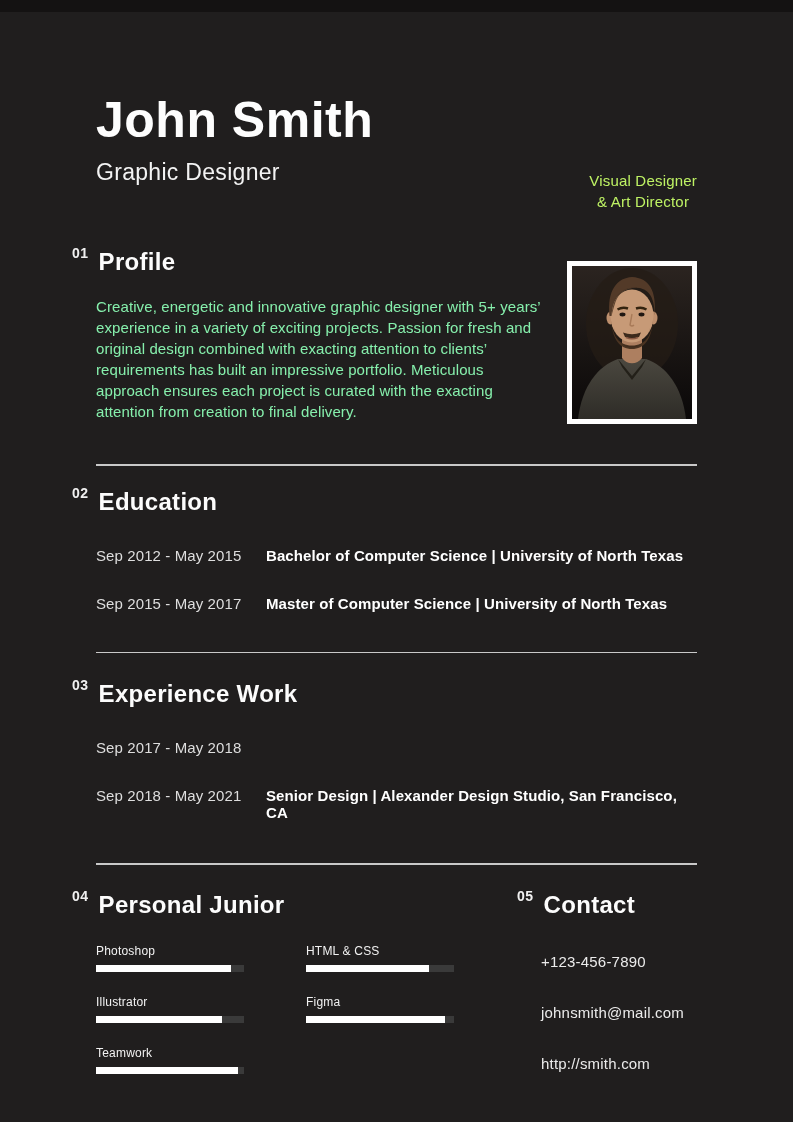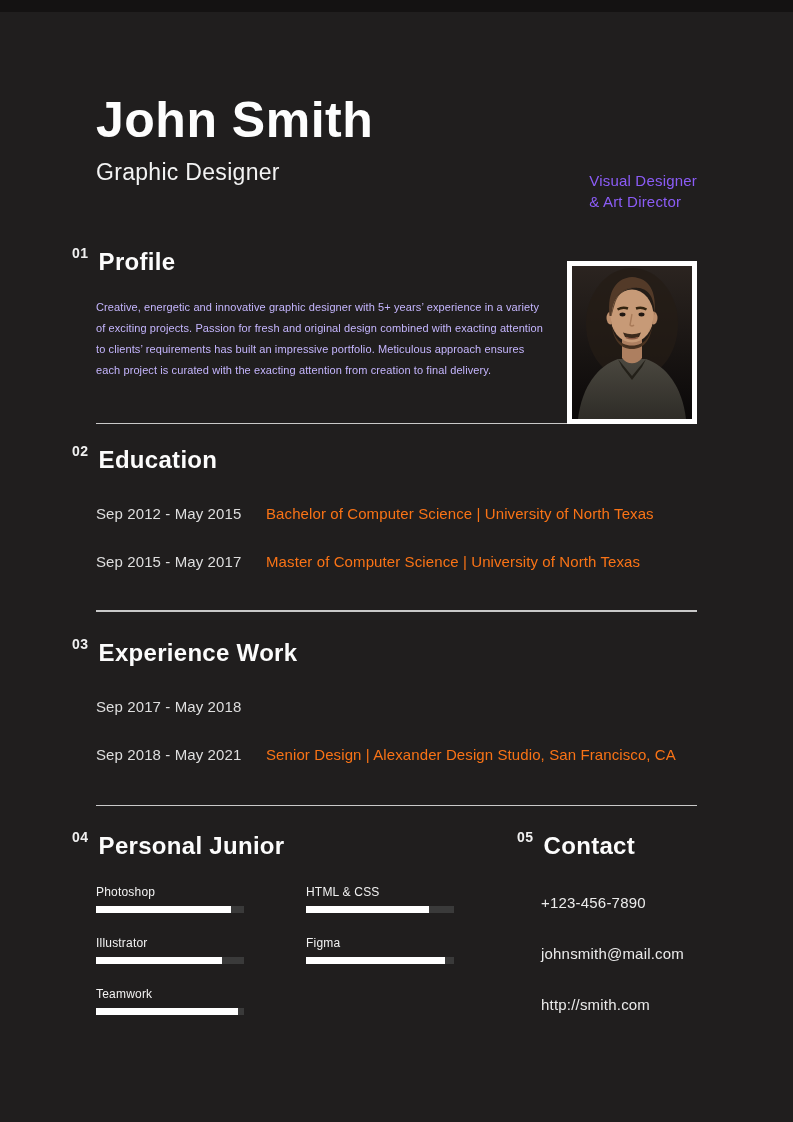--- a/index.html
+++ b/index.html
@@ -15,55 +15,55 @@
   }
   .content { padding:0 96px; }
 
   
   .header { padding-top:80px; display:flex; justify-content:space-between; align-items:flex-end; }
   .name {
     font-size:50px; font-weight:800; line-height:1.12; letter-spacing:0.5px; color:#fdfdfd;
   }
   .job-title { font-size:23px; font-weight:400; margin-top:11px; color:#f3f3f3; letter-spacing:0.3px; }
   .tagline {
-    text-align:left; font-size:15px; line-height:21px; color:#8b5cf6;
+    text-align:center; font-size:15px; line-height:21px; color:#bef264;
     position:relative; top:26px; letter-spacing:0.2px;
   }
 
   
   .sec-head { font-size:24px; font-weight:700; color:#fcfcfc; letter-spacing:0.3px; }
   .sec-num {
     display:inline-block; font-size:14px; font-weight:700; color:#f0f0f0;
     vertical-align:top; position:relative; top:-3px;
     margin-left:-24px; margin-right:10px; letter-spacing:0.5px;
   }
   .divider { height:1.5px; background:#c9c9c9; border:none; }
 
   
   .section-profile { margin-top:62px; position:relative; }
   .profile-text {
     margin-top:21px; width:450px;
-    font-size:11px; line-height:20.9px; color:#c4b5fd; letter-spacing:0.1px;
+    font-size:15px; line-height:20.9px; color:#86efac; letter-spacing:0.1px;
   }
   .photo-frame {
     position:absolute; top:13px; right:0;
     width:130px; height:163px;
     background:#0d0b0a; border:5px solid #ffffff;
   }
   .photo-frame svg { display:block; width:100%; height:100%; }
 
   .divider-1 { margin-top:42px; }
 
   
   .section-education { margin-top:22px; }
   .section-experience { margin-top:27px; }
   .cv-row { display:flex; margin-top:31px; font-size:15px; }
   .cv-row:first-of-type { margin-top:23px; }
   .cv-dates { width:152px; flex:0 0 152px; margin-right:18px; color:#dedede; font-weight:400; letter-spacing:0.1px; }
-  .cv-desc { font-weight:400; color:#f97316; letter-spacing:0.1px; }
+  .cv-desc { font-weight:700; color:#ffffff; letter-spacing:0.1px; }
   .divider-2 { margin-top:40px; }
   .divider-3 { margin-top:42px; }
 
   
   .bottom { margin-top:26px; display:flex; justify-content:space-between; }
   .skills-grid {
     margin-top:2px;
     display:grid; grid-template-columns:148px 148px; column-gap:62px;
   }
   .skill { margin-top:23px; }

